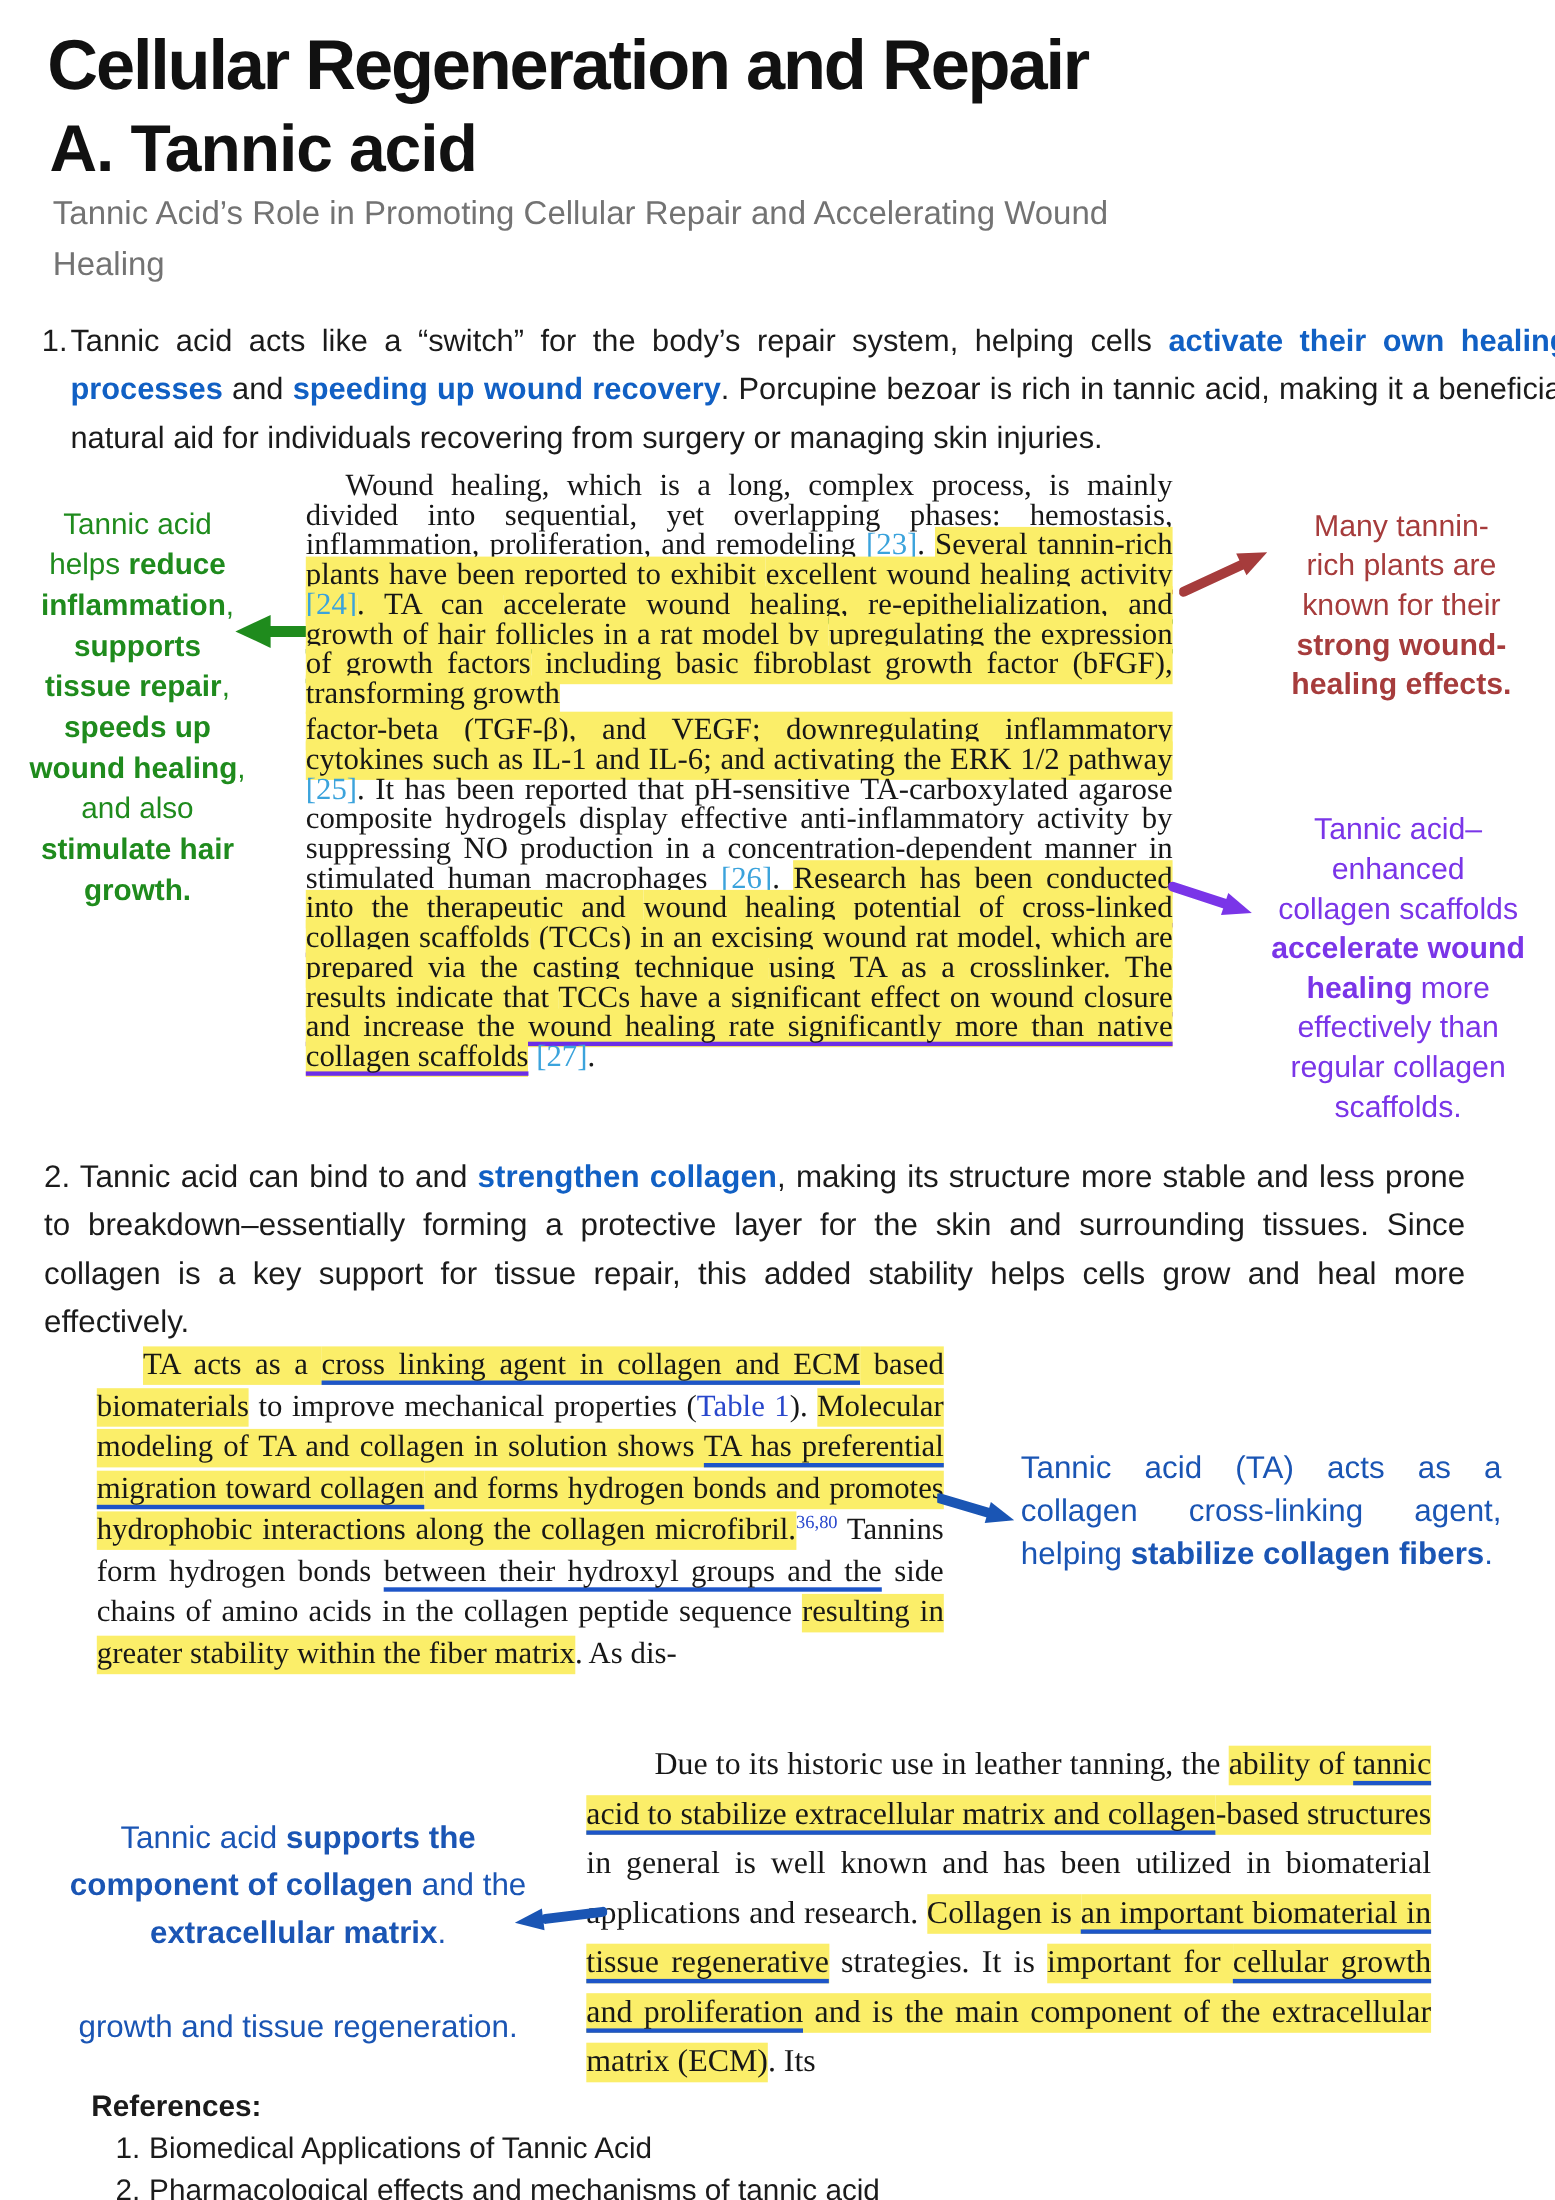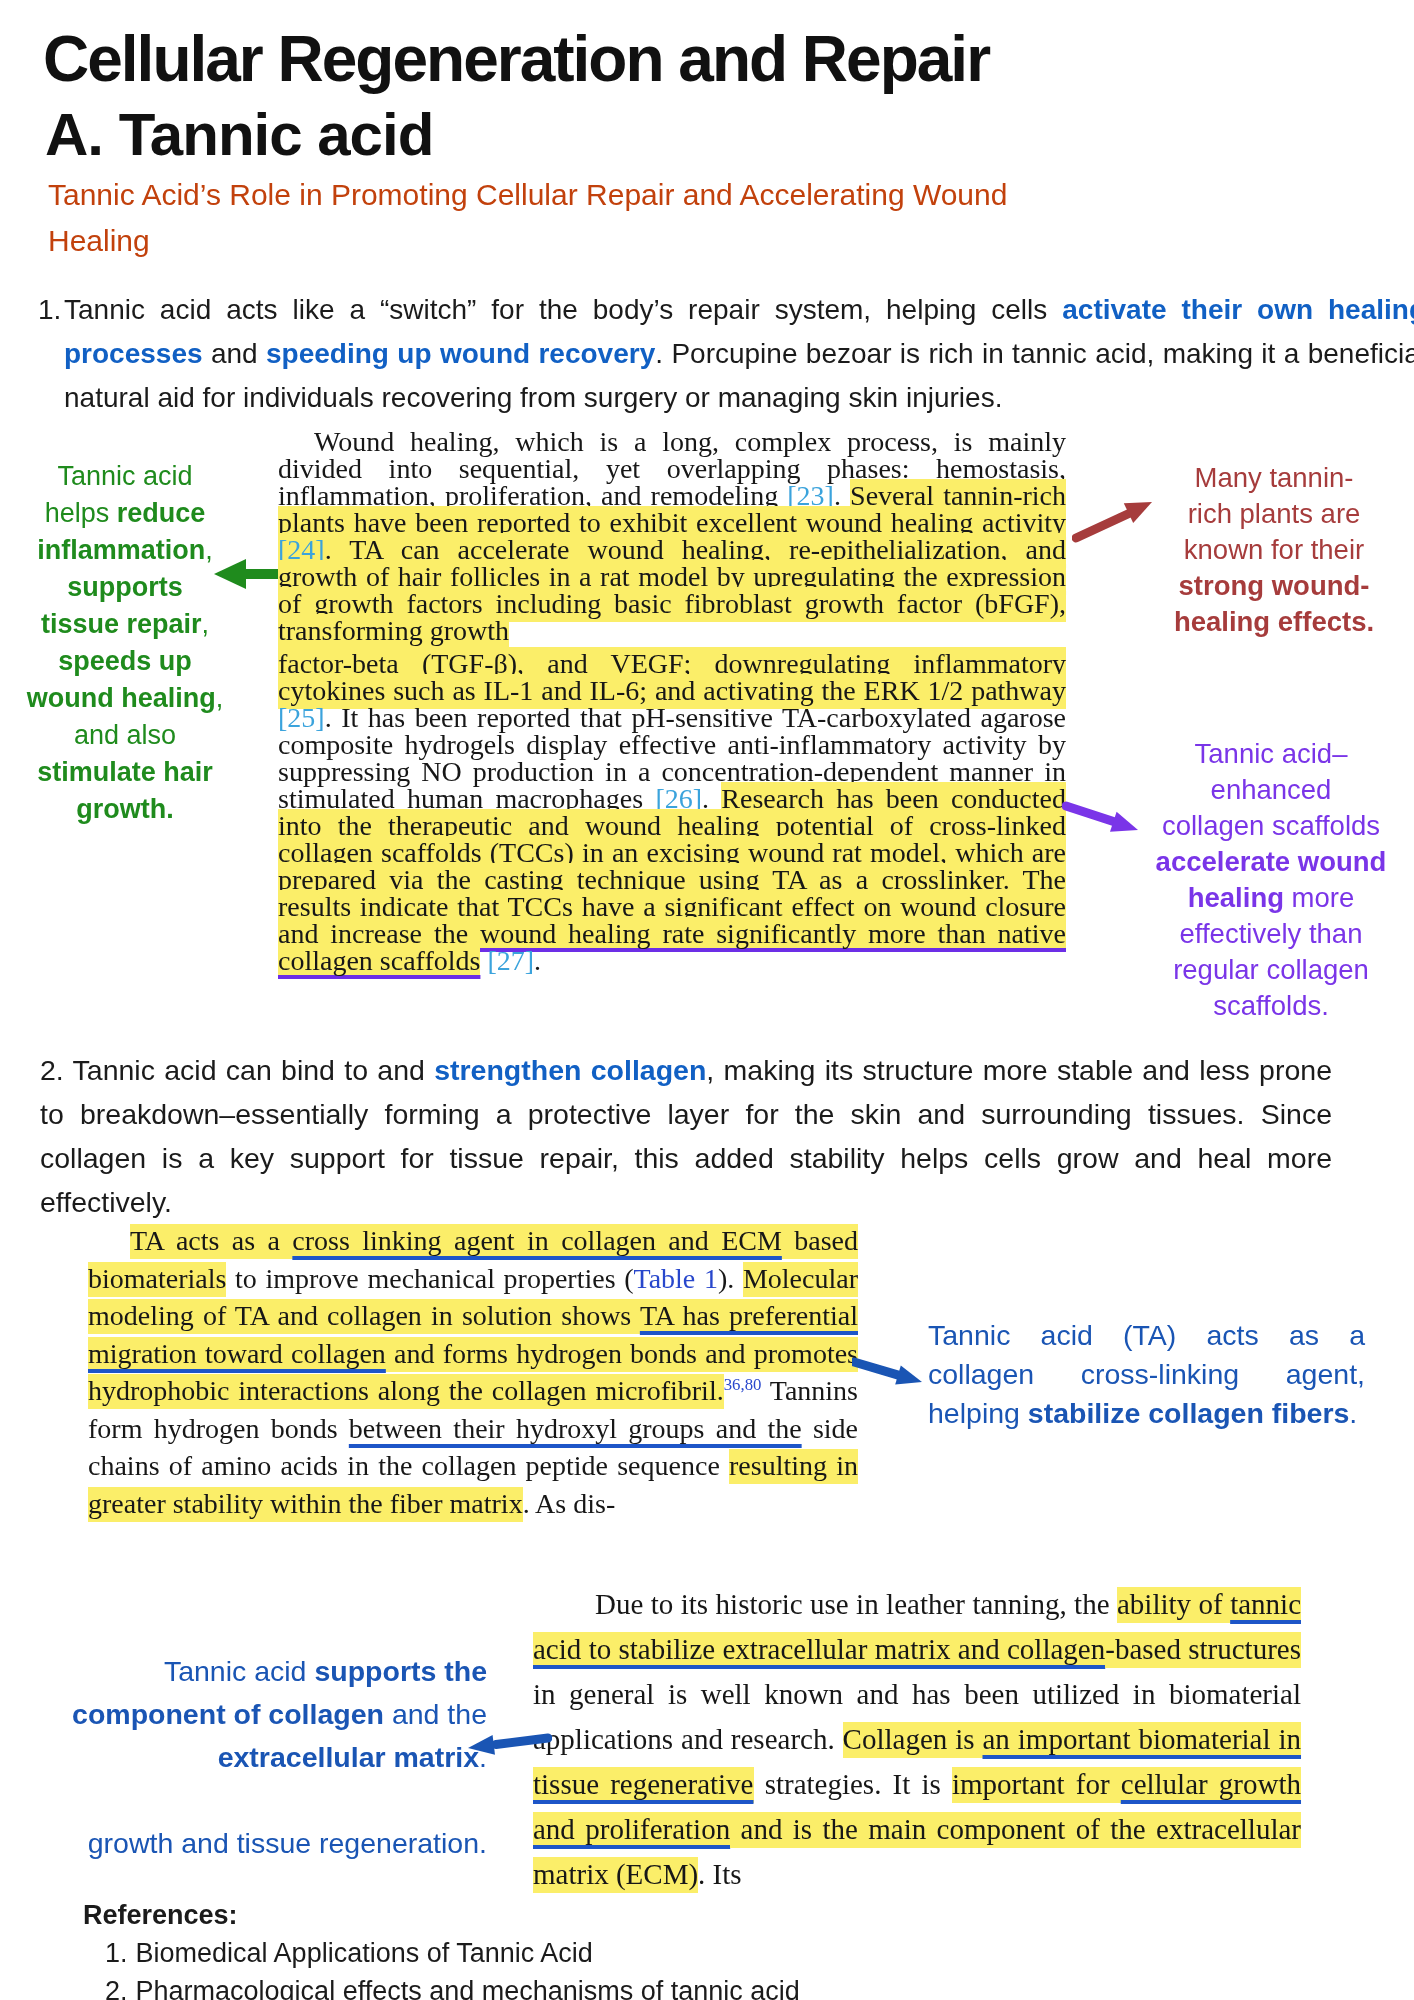--- a/index.html
+++ b/index.html
@@ -21,21 +21,21 @@
   .ug{text-decoration-line:underline;text-decoration-color:var(--ulgreen);text-decoration-thickness:4px;text-underline-offset:5px;text-decoration-skip-ink:none;}
   .up{text-decoration-line:underline;text-decoration-color:var(--ulpurple);text-decoration-thickness:4px;text-underline-offset:5px;text-decoration-skip-ink:none;}
   .ub{text-decoration-line:underline;text-decoration-color:var(--ulblue);text-decoration-thickness:4px;text-underline-offset:6px;text-decoration-skip-ink:none;}
   .c1{color:var(--cite1);}
   .c2{color:var(--cite2);}
   .sup{vertical-align:super;font-size:0.6em;line-height:0;}
   .bb{color:var(--blue);font-weight:bold;}
   .bd{font-weight:bold;}
   .title{font-size:64px;font-weight:bold;letter-spacing:-2px;color:#111;}
   .h2{font-size:60px;font-weight:bold;letter-spacing:-1px;color:#111;}
-  .subtitle{font-size:30px;line-height:46px;color:#c2410c;}
+  .subtitle{font-size:30px;line-height:46px;color:#737373;}
   .para{font-size:28px;line-height:44px;text-align:justify;}
   .para2{font-size:28.5px;line-height:44px;text-align:justify;}
   .note{text-align:center;}
   .note-green{color:var(--green);font-size:27px;line-height:37px;}
   .note-red{color:var(--red);font-size:27.5px;line-height:36px;}
   .note-purple{color:var(--purple);font-size:27.5px;line-height:36px;}
   .note-blue-r{color:var(--blue2);font-size:28.5px;line-height:39px;text-align:justify;}
   .note-blue-l{color:var(--blue2);font-size:28.5px;line-height:43px;text-align:center;}
   .x1{font-size:28px;line-height:27px;}
   .x1 .pb{margin-top:6px;}
@@ -104,21 +104,21 @@
 <div class="abs arrow-blue" style="left:852px;top:1352px;">
   <svg width="74" height="40" viewBox="0 0 74 40" aria-hidden="true">
     <line x1="2" y1="10" x2="48" y2="23.6" stroke="currentColor" stroke-width="9" stroke-linecap="round"></line>
     <polygon points="70,30 43.2,32.6 48.8,13.4" fill="currentColor"></polygon>
   </svg>
 </div>
 <div class="abs note-blue-r" style="left:928px;top:1316px;width:437px;"><span>Tannic acid (TA) acts as a collagen cross-linking agent, helping </span><span class="bd">stabilize collagen fibers</span><span>.</span></div>
 
 <div class="abs serif x3 ind3" style="left:533px;top:1582px;width:768px;"><span>Due to its historic use in leather tanning, the </span><span class="hl">ability of </span><span class="hl ub">tannic acid to stabilize extracellular matrix and collagen</span><span class="hl">-based structures</span><span> in general is well known and has been utilized in biomaterial applications and research. </span><span class="hl">Collagen is </span><span class="hl ub">an important biomaterial in tissue regenerative</span><span> strategies. It is </span><span class="hl">important for </span><span class="hl ub">cellular growth and proliferation</span><span class="hl"> and is the main component of the extracellular matrix (ECM)</span><span>. Its</span></div>
 
-<div class="abs note-blue-l" style="left:55px;top:1650px;width:432px;text-align:right;"><span>Tannic acid </span><span class="bd">supports the</span><br><span class="bd">component of collagen</span><span> and the</span><br><span class="bd">extracellular matrix</span><span>.</span><br><br><span>growth and tissue regeneration.</span></div>
+<div class="abs note-blue-l" style="left:55px;top:1650px;width:432px;"><span>Tannic acid </span><span class="bd">supports the</span><br><span class="bd">component of collagen</span><span> and the</span><br><span class="bd">extracellular matrix</span><span>.</span><br><br><span>growth and tissue regeneration.</span></div>
 <div class="abs arrow-blue" style="left:464px;top:1726px;">
   <svg width="88" height="36" viewBox="0 0 88 36" aria-hidden="true">
     <line x1="84" y1="12" x2="32" y2="18.5" stroke="currentColor" stroke-width="9" stroke-linecap="round"></line>
     <polygon points="4,22 28.6,8.9 31,28.7" fill="currentColor"></polygon>
   </svg>
 </div>
 
 <div class="abs refhead" style="left:83px;top:1900px;">References:</div>
 <div class="abs refitem" style="left:105px;top:1938px;">
   <span class="mk">1.</span><span>Biomedical Applications of Tannic Acid</span>

